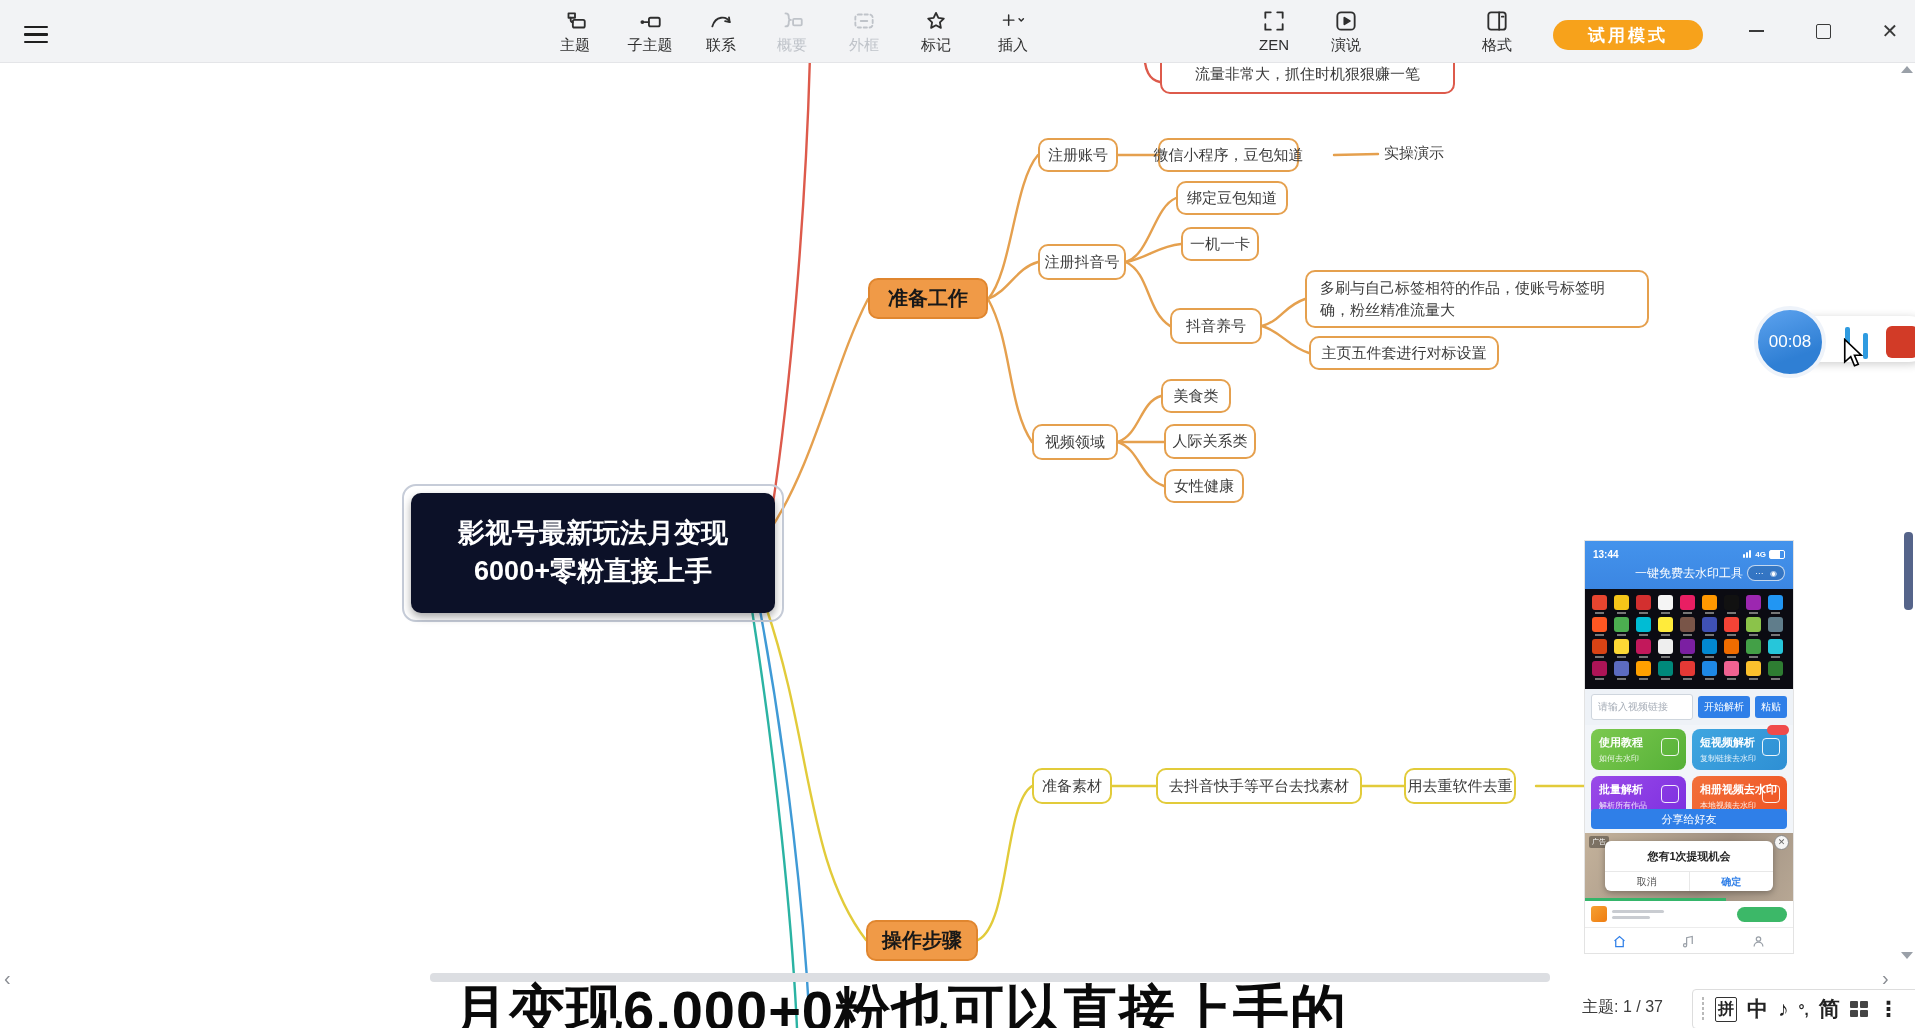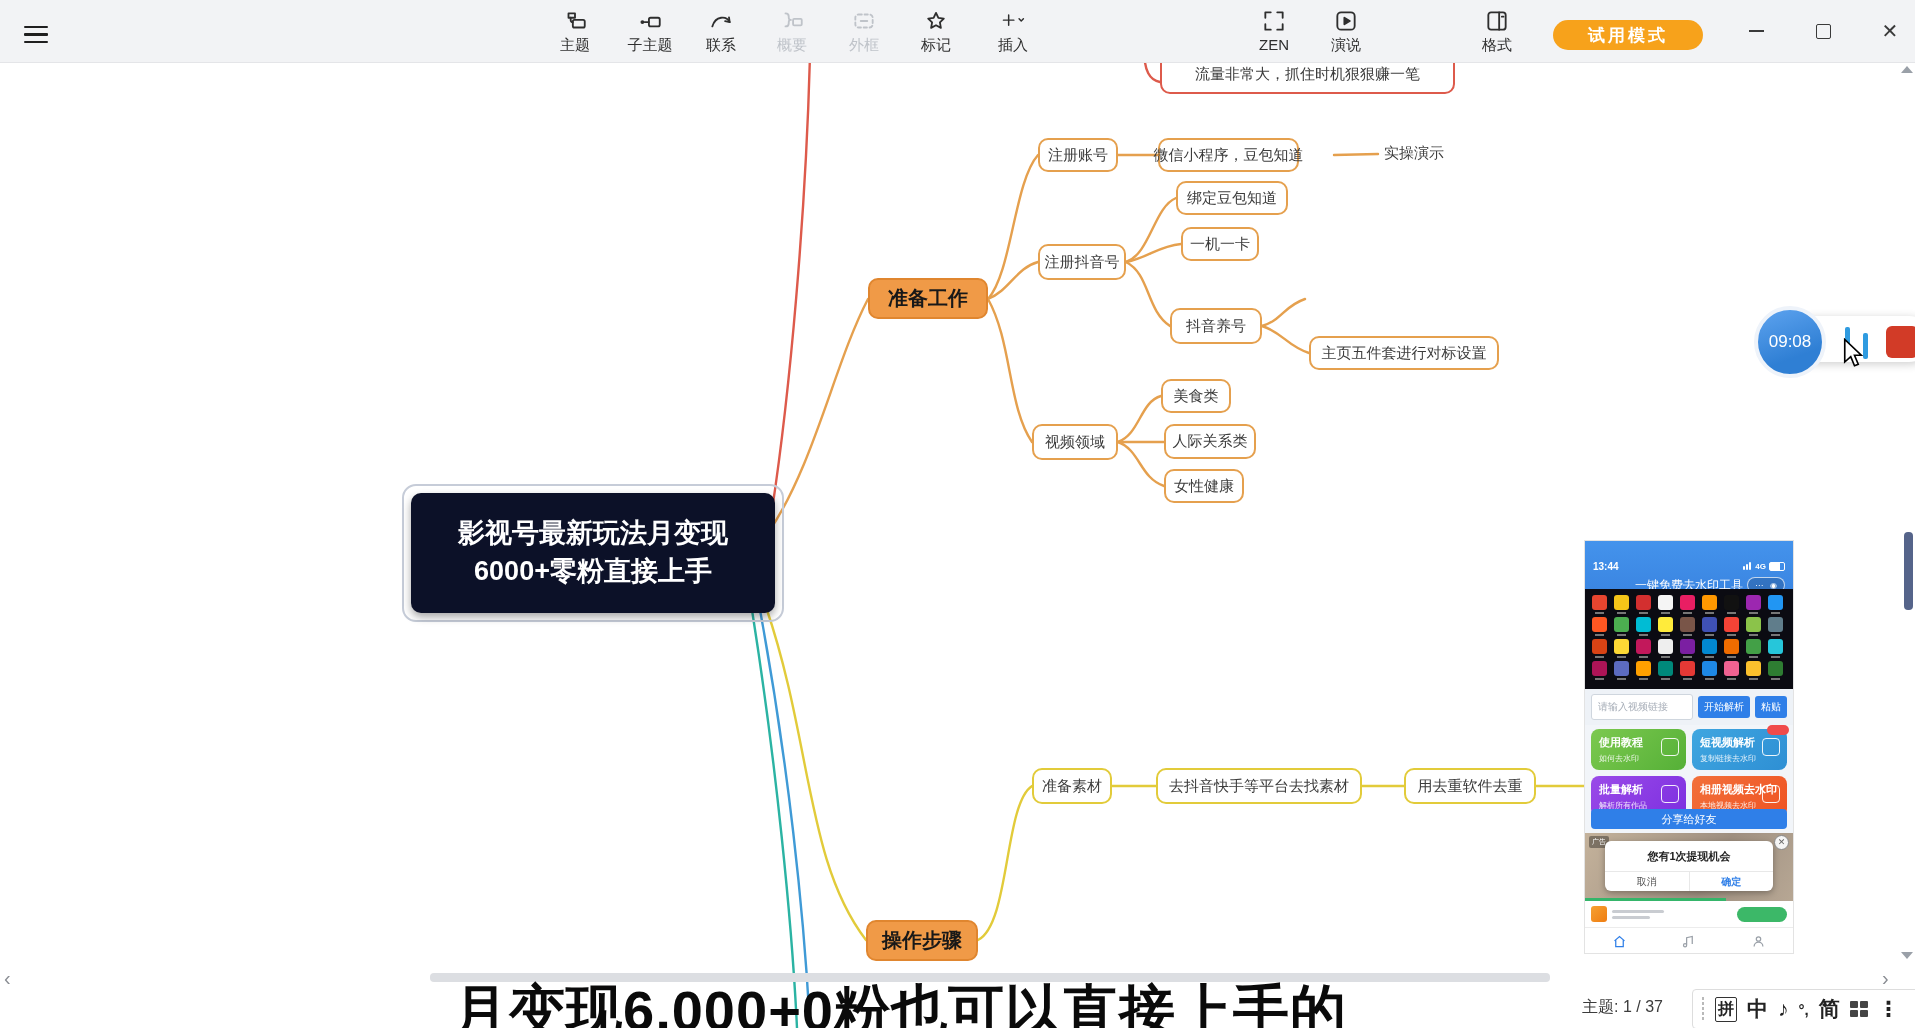--- a/index.html
+++ b/index.html
@@ -41,21 +41,21 @@
     box-shadow:0 2px 10px rgba(0,0,0,.2);z-index:60;}
   .rec-timer{position:absolute;left:1754px;top:306px;width:72px;height:72px;border-radius:50%;
     background:linear-gradient(160deg,#5da3ef 0%,#2f7fd4 70%);border:4px solid #eef3fa;box-sizing:border-box;
     color:#fff;font-size:17px;display:flex;align-items:center;justify-content:center;z-index:61;cursor:pointer;}
   .rec-bar{position:absolute;width:5px;height:26px;background:#2f9be0;border-radius:2px;z-index:61;cursor:pointer;}
   .rec-stop{position:absolute;left:1886px;top:326px;width:32px;height:32px;background:var(--stop-red,#d23b27);border-radius:6px;z-index:61;cursor:pointer;}
   .cursor{position:absolute;left:1840px;top:338px;z-index:70;}
   
   .phone{position:absolute;left:1585px;top:479px;width:208px;height:412px;background:#f2f5f9;overflow:hidden;
     box-shadow:0 0 0 1px #e3e3e3;font-family:"Liberation Sans","DejaVu Sans",sans-serif;}
-  .ph-head{position:absolute;left:0;top:0;width:100%;height:48px;background:linear-gradient(180deg,#4493ec,#3b86e2);color:#fff;box-sizing:border-box;padding:20px 8px;}
+  .ph-head{position:absolute;left:0;top:0;width:100%;height:48px;background:linear-gradient(180deg,#4493ec,#3b86e2);color:#fff;box-sizing:border-box;padding:8px 8px;}
   .ph-status{display:flex;justify-content:space-between;font-size:10px;font-weight:bold;align-items:center;}
   .ph-sr{display:flex;gap:3px;align-items:center;}
   .ph-sig i{display:inline-block;width:2px;background:#fff;margin-right:1px;border-radius:1px;}
   .ph-batt{width:14px;height:7px;border:1px solid #fff;border-radius:2px;background:linear-gradient(90deg,#fff 70%,transparent 70%);}
   .ph-titlerow{display:flex;align-items:center;justify-content:center;margin-top:5px;position:relative;font-size:12px;}
   .ph-capsule{position:absolute;right:0;top:0;width:36px;height:14px;border:1px solid rgba(255,255,255,.7);border-radius:8px;
     display:flex;align-items:center;justify-content:space-evenly;font-size:8px;color:#fff;background:rgba(0,0,0,.15);}
   .ph-grid{position:absolute;left:0;top:48px;width:100%;height:100px;background:#0b0b12;box-sizing:border-box;
     padding:6px 7px;display:grid;grid-template-columns:repeat(9,1fr);grid-auto-rows:22px;column-gap:4px;}
   .ph-grid .cell{width:15px;height:15px;border-radius:3px;position:relative;}
@@ -241,37 +241,38 @@
   <div class="node red" style="left:1160px;top:-22px;width:295px;height:54px;padding-top:18px;">流量非常大，抓住时机狠狠赚一笔</div>
 
   <div class="node filled" style="left:868px;top:216px;width:120px;height:41px;">准备工作</div>
   <div class="node" style="left:1038px;top:76px;width:80px;height:34px;">注册账号</div>
   <div class="node" style="left:1158px;top:76px;width:141px;height:34px;">微信小程序，豆包知道</div>
   <div class="node plain" style="left:1380px;top:80px;">实操演示</div>
   <div class="node" style="left:1176px;top:119px;width:112px;height:34px;">绑定豆包知道</div>
   <div class="node" style="left:1181px;top:165px;width:78px;height:34px;">一机一卡</div>
   <div class="node" style="left:1038px;top:182px;width:88px;height:36px;">注册抖音号</div>
   <div class="node" style="left:1170px;top:246px;width:92px;height:36px;">抖音养号</div>
+  <div class="node wrap" style="left:1305px;top:208px;width:344px;height:58px;">多刷与自己标签相符的作品，使账号标签明确，粉丝精准流量大</div>
   <div class="node" style="left:1309px;top:274px;width:190px;height:34px;">主页五件套进行对标设置</div>
   <div class="node" style="left:1032px;top:362px;width:86px;height:36px;">视频领域</div>
   <div class="node" style="left:1161px;top:317px;width:70px;height:34px;">美食类</div>
   <div class="node" style="left:1164px;top:362px;width:92px;height:35px;">人际关系类</div>
   <div class="node" style="left:1164px;top:407px;width:80px;height:34px;">女性健康</div>
 
   <div class="central-outer">
     <div class="central">
       <span>影视号最新玩法月变现</span>
       <span>6000+零粉直接上手</span>
     </div>
   </div>
 
   <div class="node filled" style="left:866px;top:858px;width:112px;height:41px;">操作步骤</div>
   <div class="node yellow" style="left:1032px;top:706px;width:80px;height:36px;">准备素材</div>
   <div class="node yellow" style="left:1156px;top:706px;width:206px;height:36px;">去抖音快手等平台去找素材</div>
-  <div class="node yellow" style="left:1404px;top:706px;width:132px;height:36px;">用去重软件去重</div>
+  <div class="node yellow" style="left:1404px;top:706px;width:112px;height:36px;">用去重软件去重</div>
 
   <div class="phone">
     <div class="ph-head">
       <div class="ph-status">
         <span>13:44</span>
         <span class="ph-sr">
           <span class="ph-sig"><i style="height:4px"></i><i style="height:6px"></i><i style="height:8px"></i></span>
           <span style="font-size:8px">4G</span>
           <span class="ph-batt"></span>
         </span>
@@ -380,21 +381,21 @@
         </svg>
       <svg viewBox="0 0 24 24" fill="none" stroke="#9aa0a8" stroke-width="2">
           <circle cx="12" cy="8" r="3.5"></circle>
           <path d="M5 20 a7 7 0 0 1 14 0"></path>
         </svg>
     </div>
   </div>
 </div>
 
 <div class="rec-pill"></div>
-<div class="rec-timer">09:08</div>
+<div class="rec-timer">00:08</div>
 <div class="rec-bar" style="left:1845px;top:327px;"></div>
 <div class="rec-bar" style="left:1863px;top:333px;"></div>
 <div class="rec-stop"></div>
 <svg class="cursor" width="26" height="30" viewBox="0 0 13 20">
   <path d="M1 1 L1 16 L5 12.5 L7.5 18.5 L10 17.5 L7.5 11.5 L12 11.5 Z" fill="#fff" stroke="#000" stroke-width="1.1"></path>
 </svg>
 
 <div class="hscroll-thumb"></div>
 <span class="scroll-arrow" style="left:4px;top:968px;">‹</span>
 <span class="scroll-arrow" style="left:1882px;top:968px;">›</span>

